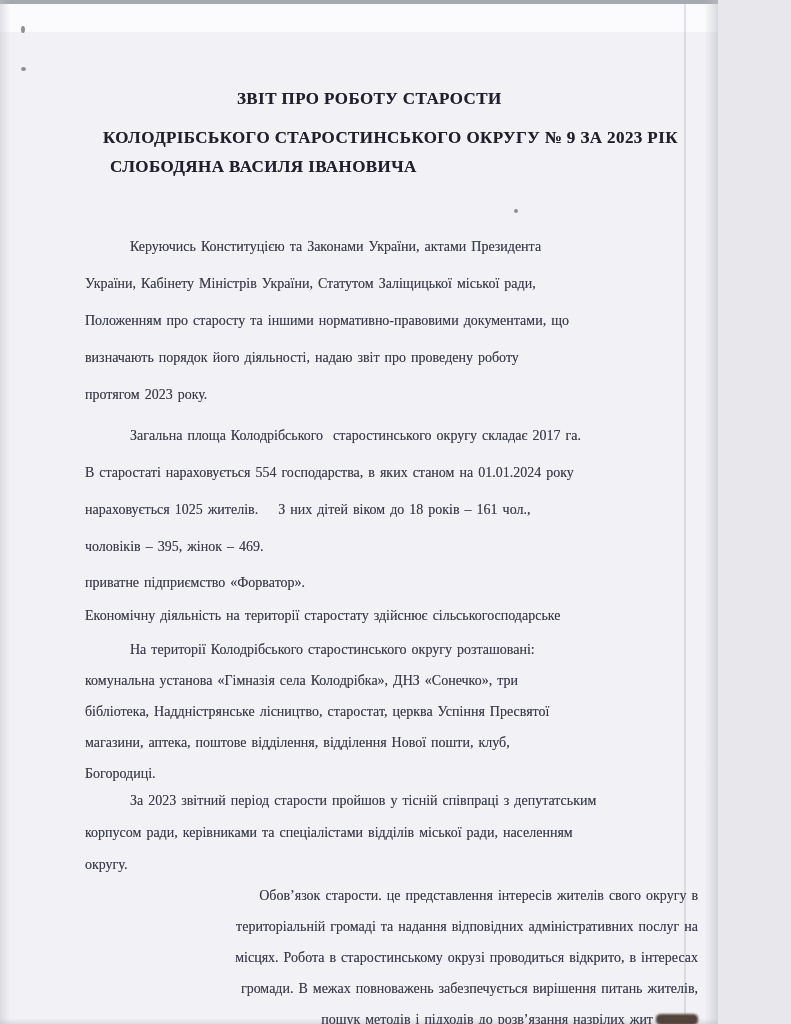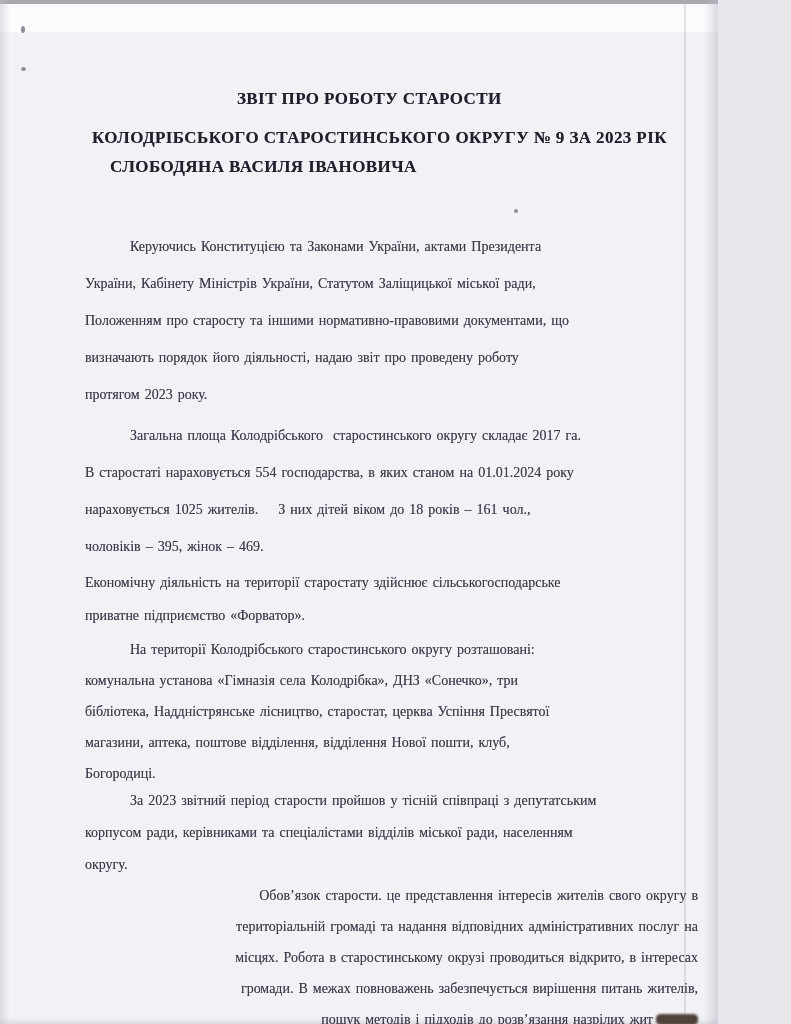--- a/index.html
+++ b/index.html
@@ -37,21 +37,21 @@
   .title-line{
     position:absolute;
     font-weight:bold;
     font-size:17px;line-height:22px;
     letter-spacing:.4px;
     color:var(--ink-title);
     white-space:pre;
     text-shadow:0 0 .6px rgba(25,25,45,.55);
   }
   .t1{left:237px;top:88px;}
-  .t2{left:92px;top:127px;}
+  .t2{left:103px;top:127px;}
   .t3{left:110px;top:156px;}
   
   .para{position:absolute;left:85px;right:20px;}
   .line{
     white-space:pre;
     font-size:14px;
     color:var(--ink);
     word-spacing:1.5px;
     text-shadow:0 0 .5px rgba(45,45,70,.5);
   }
@@ -90,22 +90,22 @@
         <div class="line">визначають порядок його діяльності, надаю звіт про проведену роботу</div>
         <div class="line">протягом 2023 року.</div>
       </div>
       <div class="para para1">
         <div class="line indent">Загальна площа Колодрібського  старостинського округу складає 2017 га.</div>
         <div class="line">В старостаті нараховується 554 господарства, в яких станом на 01.01.2024 року</div>
         <div class="line">нараховується 1025 жителів.    З них дітей віком до 18 років – 161 чол.,</div>
         <div class="line">чоловіків – 395, жінок – 469.</div>
       </div>
       <div class="para para2">
+        <div class="line">приватне підприємство «Форватор».</div>
         <div class="line">Економічну діяльність на території старостату здійснює сільськогосподарське</div>
-        <div class="line">приватне підприємство «Форватор».</div>
       </div>
       <div class="para para3">
         <div class="line indent">На території Колодрібського старостинського округу розташовані:</div>
         <div class="line">комунальна установа «Гімназія села Колодрібка», ДНЗ «Сонечко», три</div>
         <div class="line">бібліотека, Наддністрянське лісництво, старостат, церква Успіння Пресвятої</div>
         <div class="line">магазини, аптека, поштове відділення, відділення Нової пошти, клуб,</div>
         <div class="line">Богородиці.</div>
       </div>
       <div class="para para4">
         <div class="line indent">За 2023 звітний період старости пройшов у тісній співпраці з депутатським</div>

